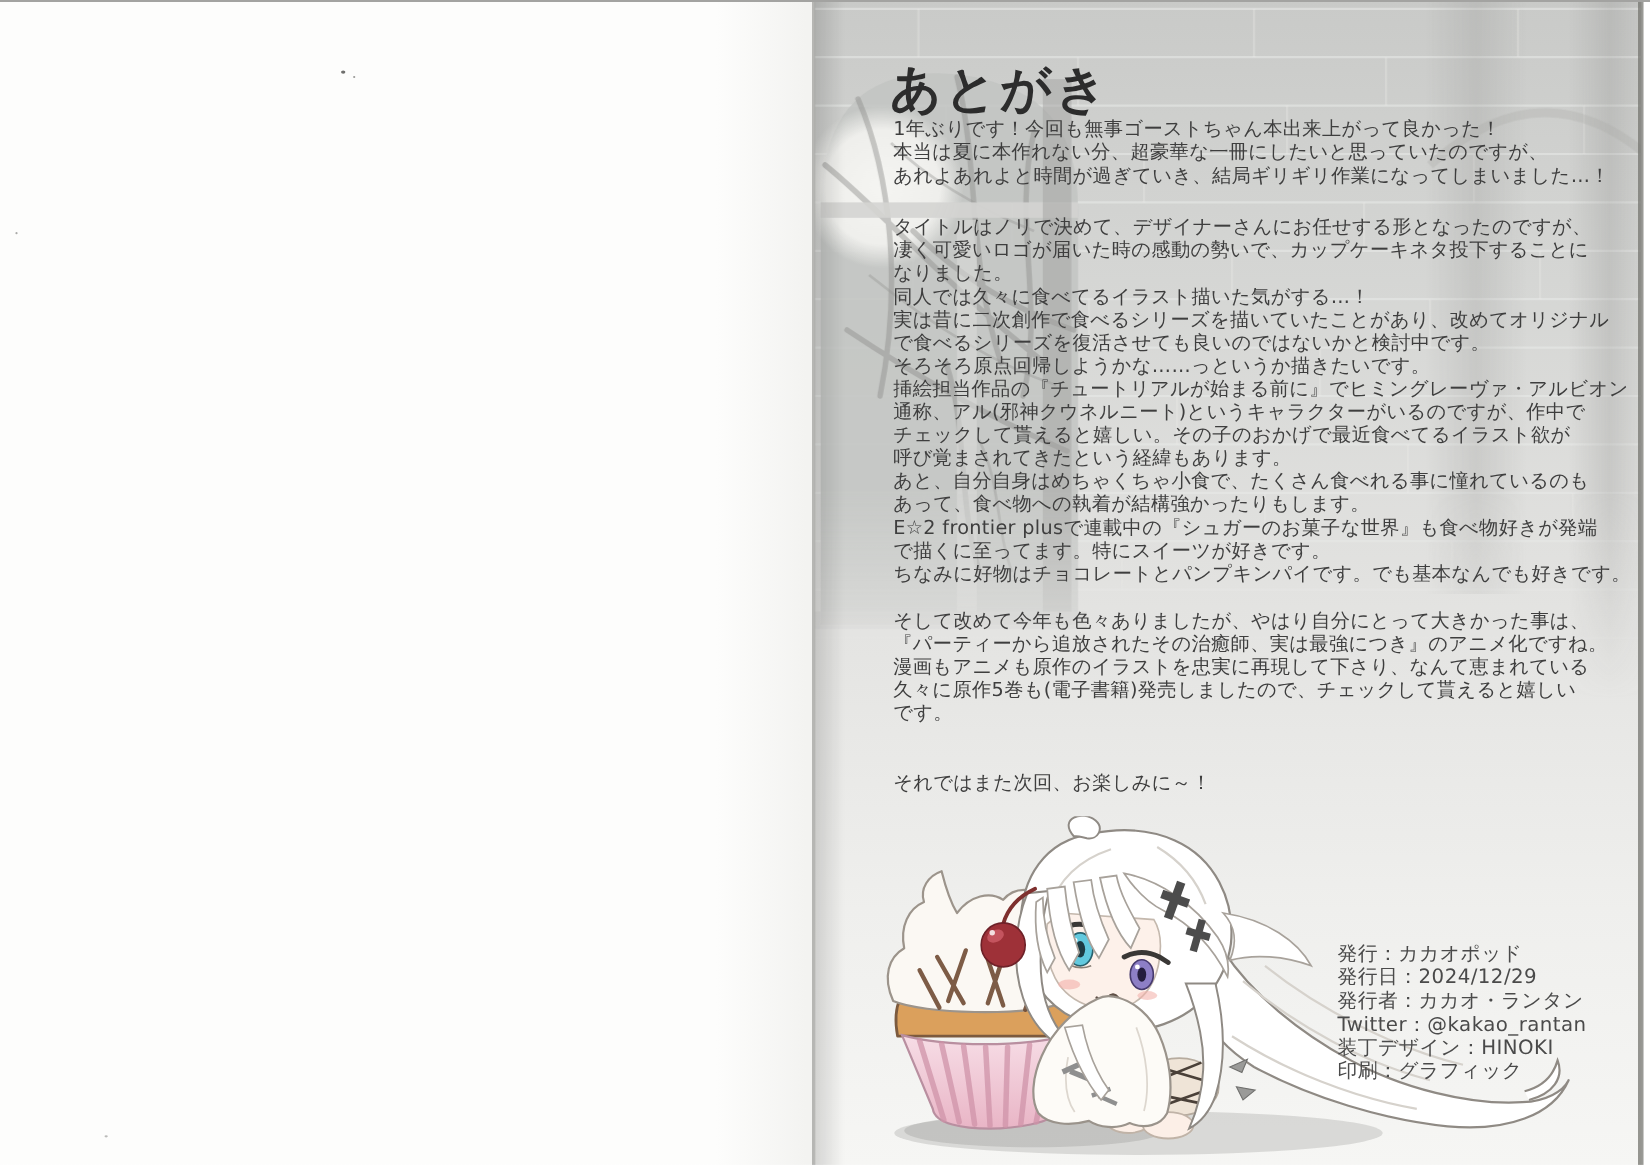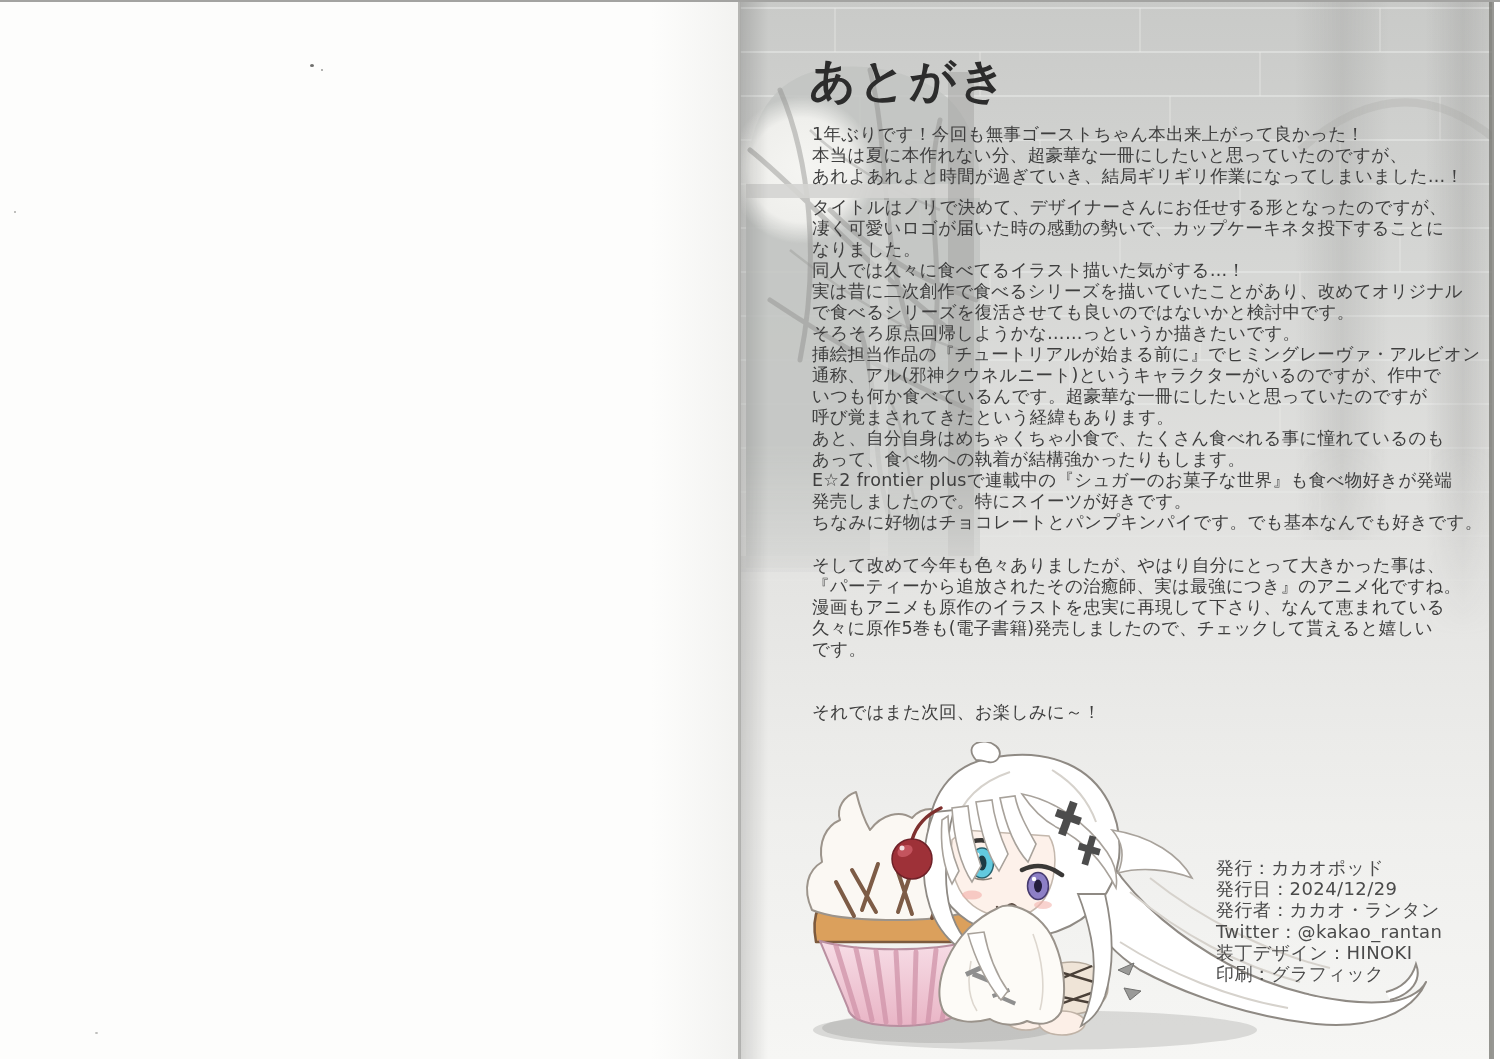--- a/index.html
+++ b/index.html
@@ -15,21 +15,21 @@
   .right-page svg{position:absolute;left:0;top:0;}
   .page-edge{position:absolute;left:1489px;top:0;width:5px;height:1059px;background:#74746f;opacity:.75;z-index:5;}
   .speck{position:absolute;border-radius:50%;z-index:4;}
 
   .title{
     position:absolute;left:809px;top:50px;z-index:3;
     font-size:46px;font-weight:bold;letter-spacing:3px;color:#2c2c2c;
   }
   .para{position:absolute;left:812px;z-index:3;color:#3e3e3e;font-size:17.5px;line-height:21px;letter-spacing:.3px;}
   .para .line{white-space:pre;height:21px;}
-  .p1{top:124px;} .p2{top:197px;} .p3{top:555px;} .p4{top:702px;}
+  .p1{top:108px;} .p2{top:197px;} .p3{top:555px;} .p4{top:702px;}
   .colophon{position:absolute;left:1200px;top:857px;z-index:3;color:#4a4a4a;font-size:18px;line-height:21.2px;letter-spacing:.4px;margin-left:16px;}
   .colophon .line{white-space:pre;height:21.2px;}
   .illus{position:absolute;left:800px;top:742px;width:650px;height:320px;z-index:2;}
 </style>
 </head>
 <body>
 
 <div class="scan">
 
   <div class="left-page"></div>
@@ -110,26 +110,26 @@
   <div class="para p2">
     <div class="line">タイトルはノリで決めて、デザイナーさんにお任せする形となったのですが、</div>
     <div class="line">凄く可愛いロゴが届いた時の感動の勢いで、カップケーキネタ投下することに</div>
     <div class="line">なりました。</div>
     <div class="line">同人では久々に食べてるイラスト描いた気がする…！</div>
     <div class="line">実は昔に二次創作で食べるシリーズを描いていたことがあり、改めてオリジナル</div>
     <div class="line">で食べるシリーズを復活させても良いのではないかと検討中です。</div>
     <div class="line">そろそろ原点回帰しようかな……っというか描きたいです。</div>
     <div class="line">挿絵担当作品の『チュートリアルが始まる前に』でヒミングレーヴァ・アルビオン</div>
     <div class="line">通称、アル(邪神クウネルニート)というキャラクターがいるのですが、作中で</div>
-    <div class="line">いつも何か食べているんです。超豪華な一冊にしたいと思っていたのですが</div>
+    <div class="line">チェックして貰えると嬉しい。その子のおかげで最近食べてるイラスト欲が</div>
     <div class="line">呼び覚まされてきたという経緯もあります。</div>
     <div class="line">あと、自分自身はめちゃくちゃ小食で、たくさん食べれる事に憧れているのも</div>
     <div class="line">あって、食べ物への執着が結構強かったりもします。</div>
     <div class="line">E☆2 frontier plusで連載中の『シュガーのお菓子な世界』も食べ物好きが発端</div>
-    <div class="line">発売しましたので。特にスイーツが好きです。</div>
+    <div class="line">で描くに至ってます。特にスイーツが好きです。</div>
     <div class="line">ちなみに好物はチョコレートとパンプキンパイです。でも基本なんでも好きです。</div>
   </div>
 
   <div class="para p3">
     <div class="line">そして改めて今年も色々ありましたが、やはり自分にとって大きかった事は、</div>
     <div class="line">『パーティーから追放されたその治癒師、実は最強につき』のアニメ化ですね。</div>
     <div class="line">漫画もアニメも原作のイラストを忠実に再現して下さり、なんて恵まれている</div>
     <div class="line">久々に原作5巻も(電子書籍)発売しましたので、チェックして貰えると嬉しい</div>
     <div class="line">です。</div>
   </div>

